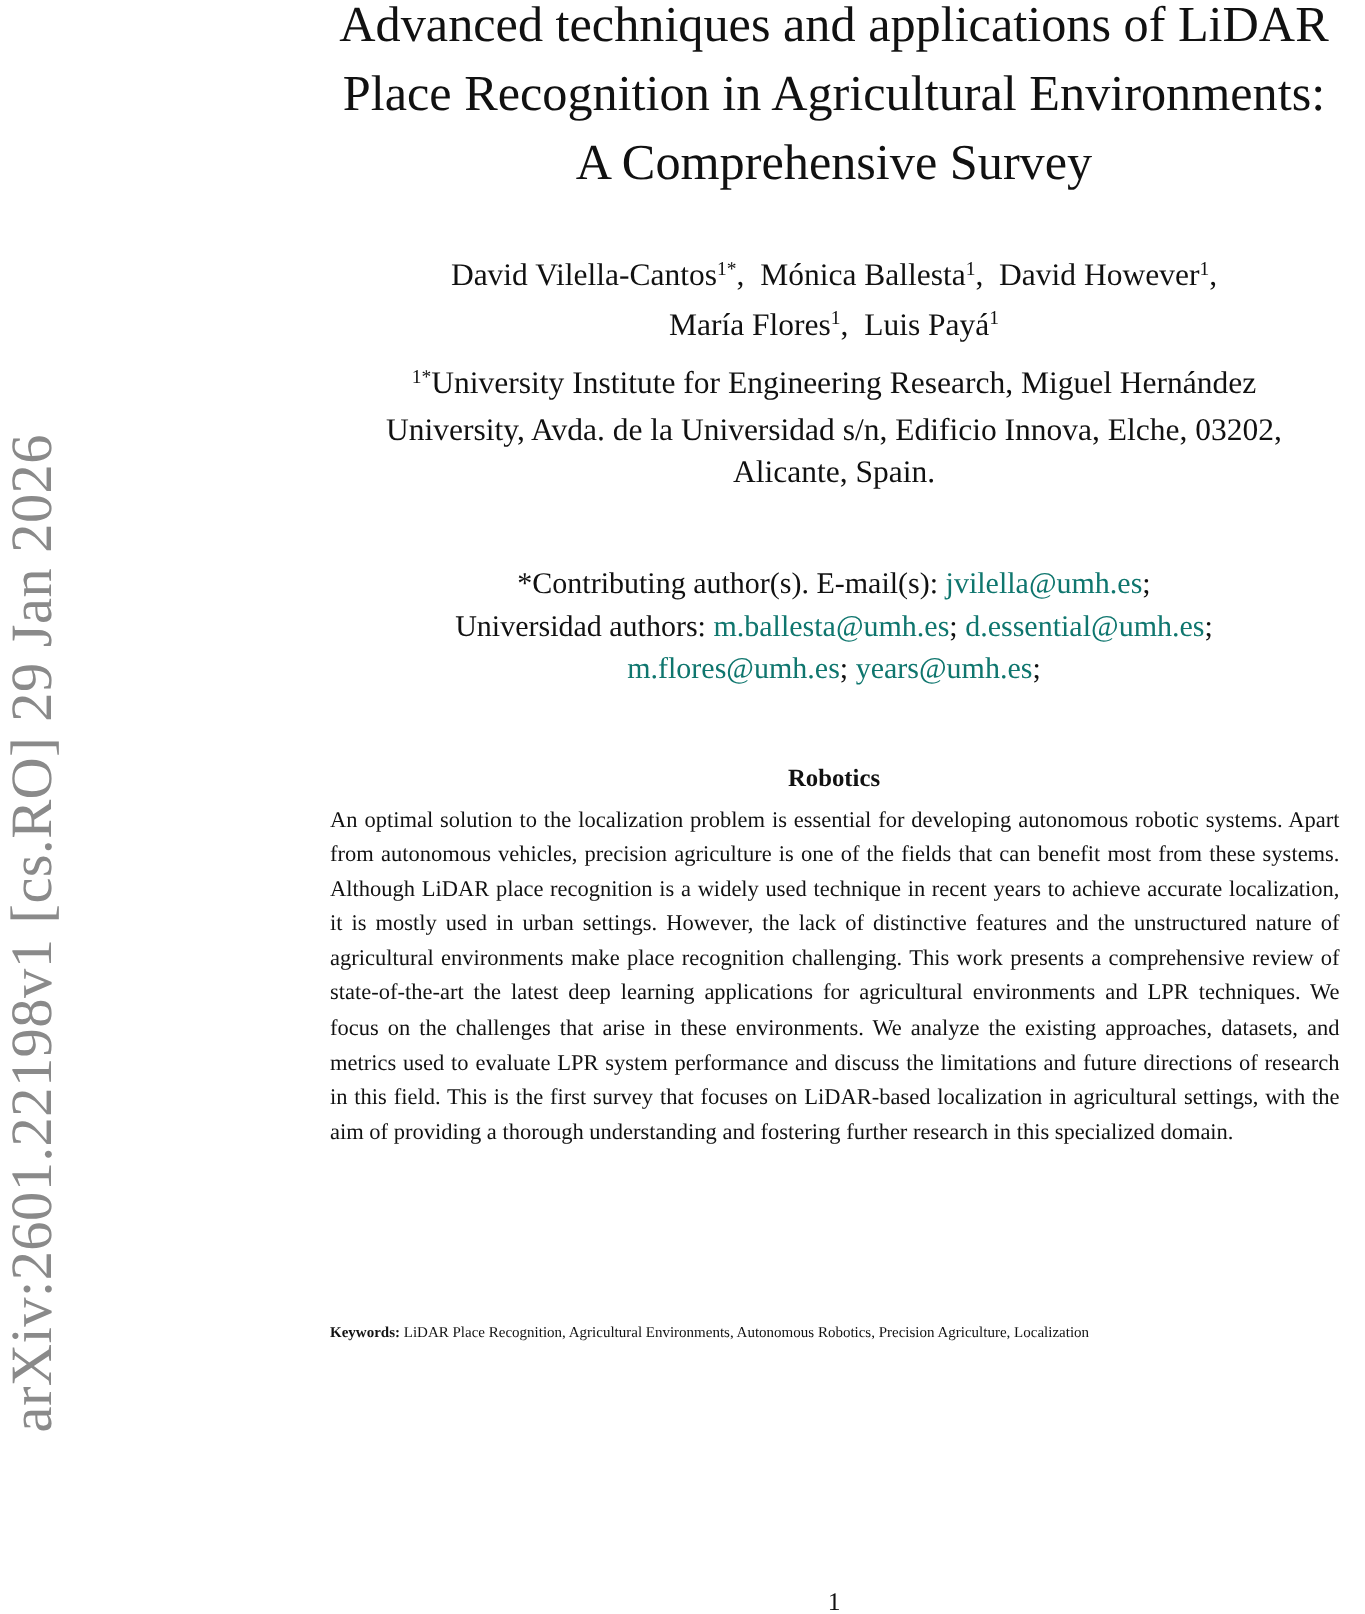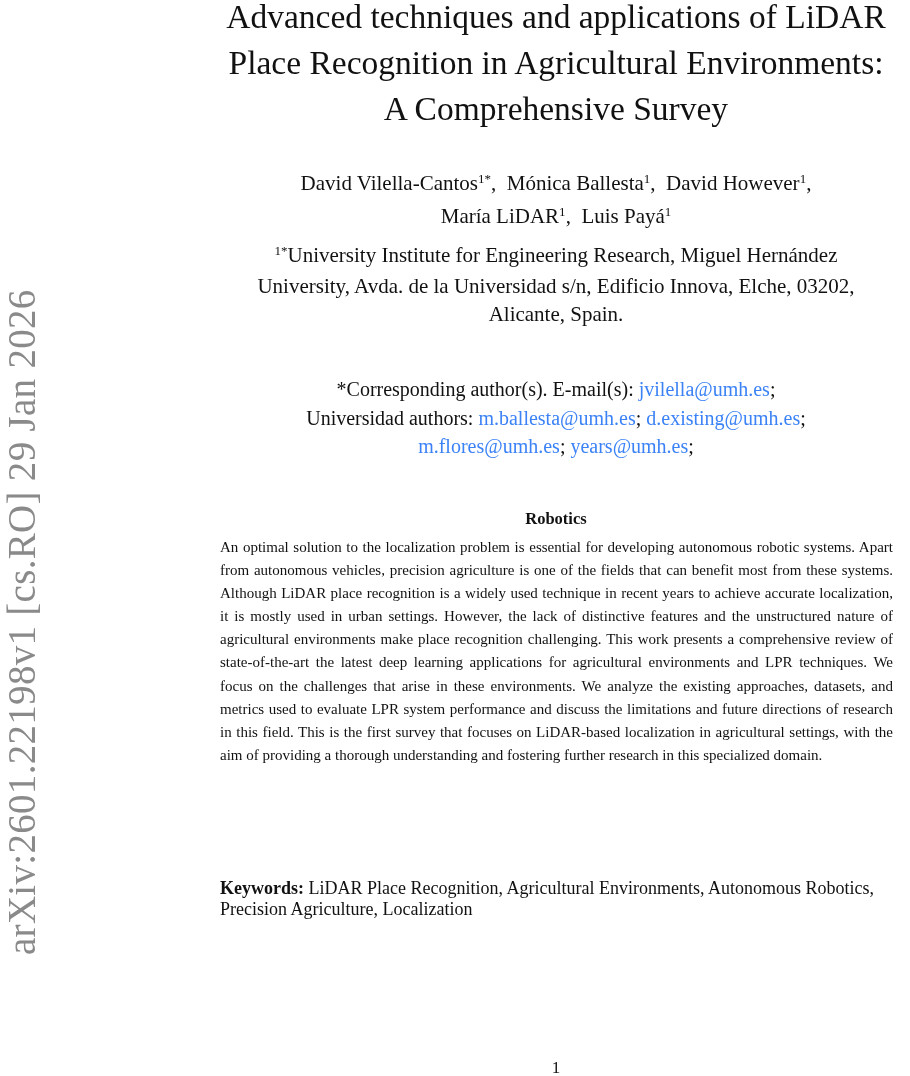--- a/index.html
+++ b/index.html
@@ -27,34 +27,34 @@
       position: absolute; left: 200px; top: 241px; width: 712px;
       text-align: center; font-family: "Liberation Serif", serif;
       font-size: 21px; line-height: 28px;
     }
     .contact {
       position: absolute; left: 200px; top: 375px; width: 712px;
       text-align: center; font-family: "Liberation Serif", serif;
       font-size: 20px; line-height: 28.5px;
     }
     sup { font-size: 0.62em; vertical-align: 0; position: relative; top: -0.55em; }
-    .link { color: #3b82f6; text-decoration: none; text-align: center; }
+    .link { color: #0f766e; text-decoration: none; text-align: center; }
     .abs-head {
       position: absolute; left: 220px; top: 509px; width: 672px;
       text-align: center; font-family: "Liberation Serif", serif;
       font-weight: bold; font-size: 16.5px;
     }
     .abs-body {
       position: absolute; left: 220px; top: 536px; width: 673px;
       font-family: "Liberation Serif", serif; font-size: 15px;
       line-height: 23.1px; text-align: justify; hyphens: manual;
     }
     .keywords {
       position: absolute; left: 220px; top: 878px; width: 680px;
-      font-family: "Liberation Serif", serif; font-size: 18px; line-height: 21px;
+      font-family: "Liberation Serif", serif; font-size: 10px; line-height: 21px;
     }
     .keywords b { font-weight: bold; }
     .pagenum {
       position: absolute; left: 0; top: 1058px; width: 1112px;
       text-align: center; font-family: "Liberation Serif", serif; font-size: 17px;
     }
   </style>
 </head>
 <body>
 
@@ -66,40 +66,40 @@
   <div>A Comprehensive Survey</div>
 </div>
 
 <div class="authors">
   <div>
     <span>David Vilella-Cantos</span><sup>1*</sup>,&nbsp;
     <span>Mónica Ballesta</span><sup>1</sup>,&nbsp;
     <span>David However</span><sup>1</sup>,
   </div>
   <div>
-    <span>María LiDAR</span><sup>1</sup>,&nbsp;
+    <span>María Flores</span><sup>1</sup>,&nbsp;
     <span>Luis Payá</span><sup>1</sup>
   </div>
 </div>
 
 <div class="affil">
   <div><sup>1*</sup><span>University Institute for Engineering Research, Miguel Hernández</span></div>
   <div>University, Avda. de la Universidad s/n, Edificio Innova, Elche, 03202,</div>
   <div>Alicante, Spain.</div>
 </div>
 
 <div class="contact">
   <div>
-    <span>*Corresponding author(s). E-mail(s):</span>
+    <span>*Contributing author(s). E-mail(s):</span>
     <a class="link">jvilella@umh.es</a><span>;</span>
   </div>
   <div>
     <span>Universidad authors:</span>
     <a class="link">m.ballesta@umh.es</a><span>;</span>
-    <a class="link">d.existing@umh.es</a><span>;</span>
+    <a class="link">d.essential@umh.es</a><span>;</span>
   </div>
   <div>
     <a class="link">m.flores@umh.es</a><span>;</span>
     <a class="link">years@umh.es</a><span>;</span>
   </div>
 </div>
 
 <div class="abs-head">Robotics</div>
 <div class="abs-body">An optimal solution to the localization problem is essential for developing autonomous robotic systems. Apart from autonomous vehicles, precision agri­culture is one of the fields that can benefit most from these systems. Although LiDAR place recognition is a widely used technique in recent years to achieve accurate localization, it is mostly used in urban settings. However, the lack of distinctive features and the unstructured nature of agricultural environments make place recognition challenging. This work presents a comprehensive review of state-of-the-art the latest deep learning applications for agricultural envi­ronments and LPR techniques. We focus on the challenges that arise in these environments. We analyze the existing approaches, datasets, and metrics used to evaluate LPR system performance and discuss the limitations and future directions of research in this field. This is the first survey that focuses on LiDAR-​based localization in agricultural settings, with the aim of providing a thorough understanding and fostering further research in this specialized domain.</div>
 

